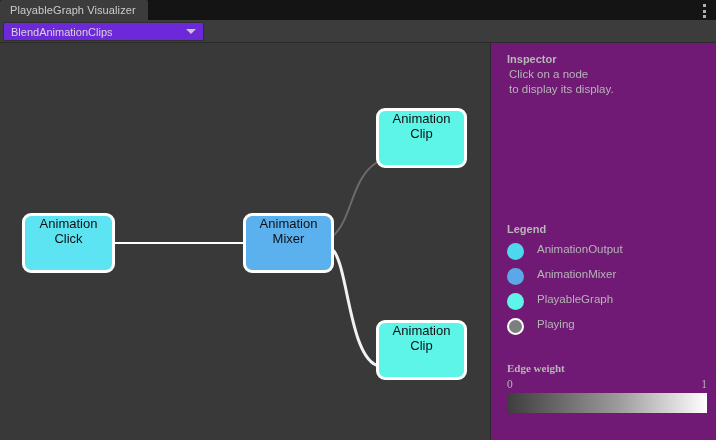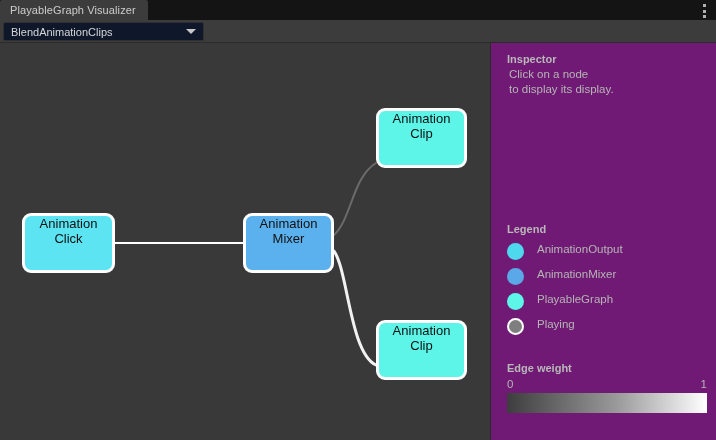--- a/index.html
+++ b/index.html
@@ -16,21 +16,21 @@
   .tab-label{font-size:11px;color:#cccccc;white-space:nowrap;letter-spacing:.1px;}
   .kebab{position:absolute;right:10px;top:4px;width:4px;height:14px;
          display:flex;flex-direction:column;justify-content:space-between;
          align-items:center;cursor:pointer;}
   .kebab i{display:block;width:3px;height:3px;background:#b0b0b0;}
 
   
   .toolbar{position:absolute;left:0;top:20px;width:716px;height:22px;
            background:#3c3c3c;border-bottom:1px solid #2b2b2b;}
   .dropdown{position:absolute;left:3px;top:2px;width:199px;height:17px;
-            background:#0f172a;border:1px solid #303030;border-radius:2px;
+            background:#6d28d9;border:1px solid #303030;border-radius:2px;
             display:flex;align-items:center;cursor:pointer;}
   .dropdown-label{font-size:11px;color:#d6d6d6;padding-left:7px;flex:1;
                   white-space:nowrap;overflow:hidden;}
   .dd-arrow{width:0;height:0;border-left:5px solid transparent;
             border-right:5px solid transparent;border-top:5px solid #c8c8c8;
             margin-right:7px;}
 
   
   .canvas{position:absolute;left:0;top:43px;width:490px;height:397px;
           background:#393939;overflow:hidden;}
@@ -50,21 +50,21 @@
   .inspector{position:absolute;left:17px;top:10px;width:200px;}
   .inspector .sec-body{margin-top:2px;padding-left:2px;}
 
   .legend{position:absolute;left:17px;top:180px;width:200px;}
   .legend-rows{margin-top:8px;}
   .legend-row{display:flex;align-items:flex-start;height:25px;}
   .swatch{width:17px;height:17px;border-radius:50%;flex:0 0 auto;}
   .swatch.ring{border:2px solid #ffffff;box-sizing:border-box;}
   .legend-text{font-size:11.5px;color:#b5b5b5;margin-left:13px;}
 
-  .edgeweight{position:absolute;left:17px;top:319px;width:200px;}
+  .edgeweight{position:absolute;left:17px;top:319px;width:200px;font-family:Liberation Serif, serif;}
   .ew-scale{display:flex;justify-content:space-between;margin-top:4px;}
   .ew-scale span{font-size:11.5px;color:#b5b5b5;}
   .ew-bar{margin-top:3px;width:200px;height:20px;
           background:linear-gradient(to right,#3d3d3d 0%,#9a9a9a 55%,#ffffff 100%);}
 </style>
 </head>
 <body>
 
 <div class="window">
 

